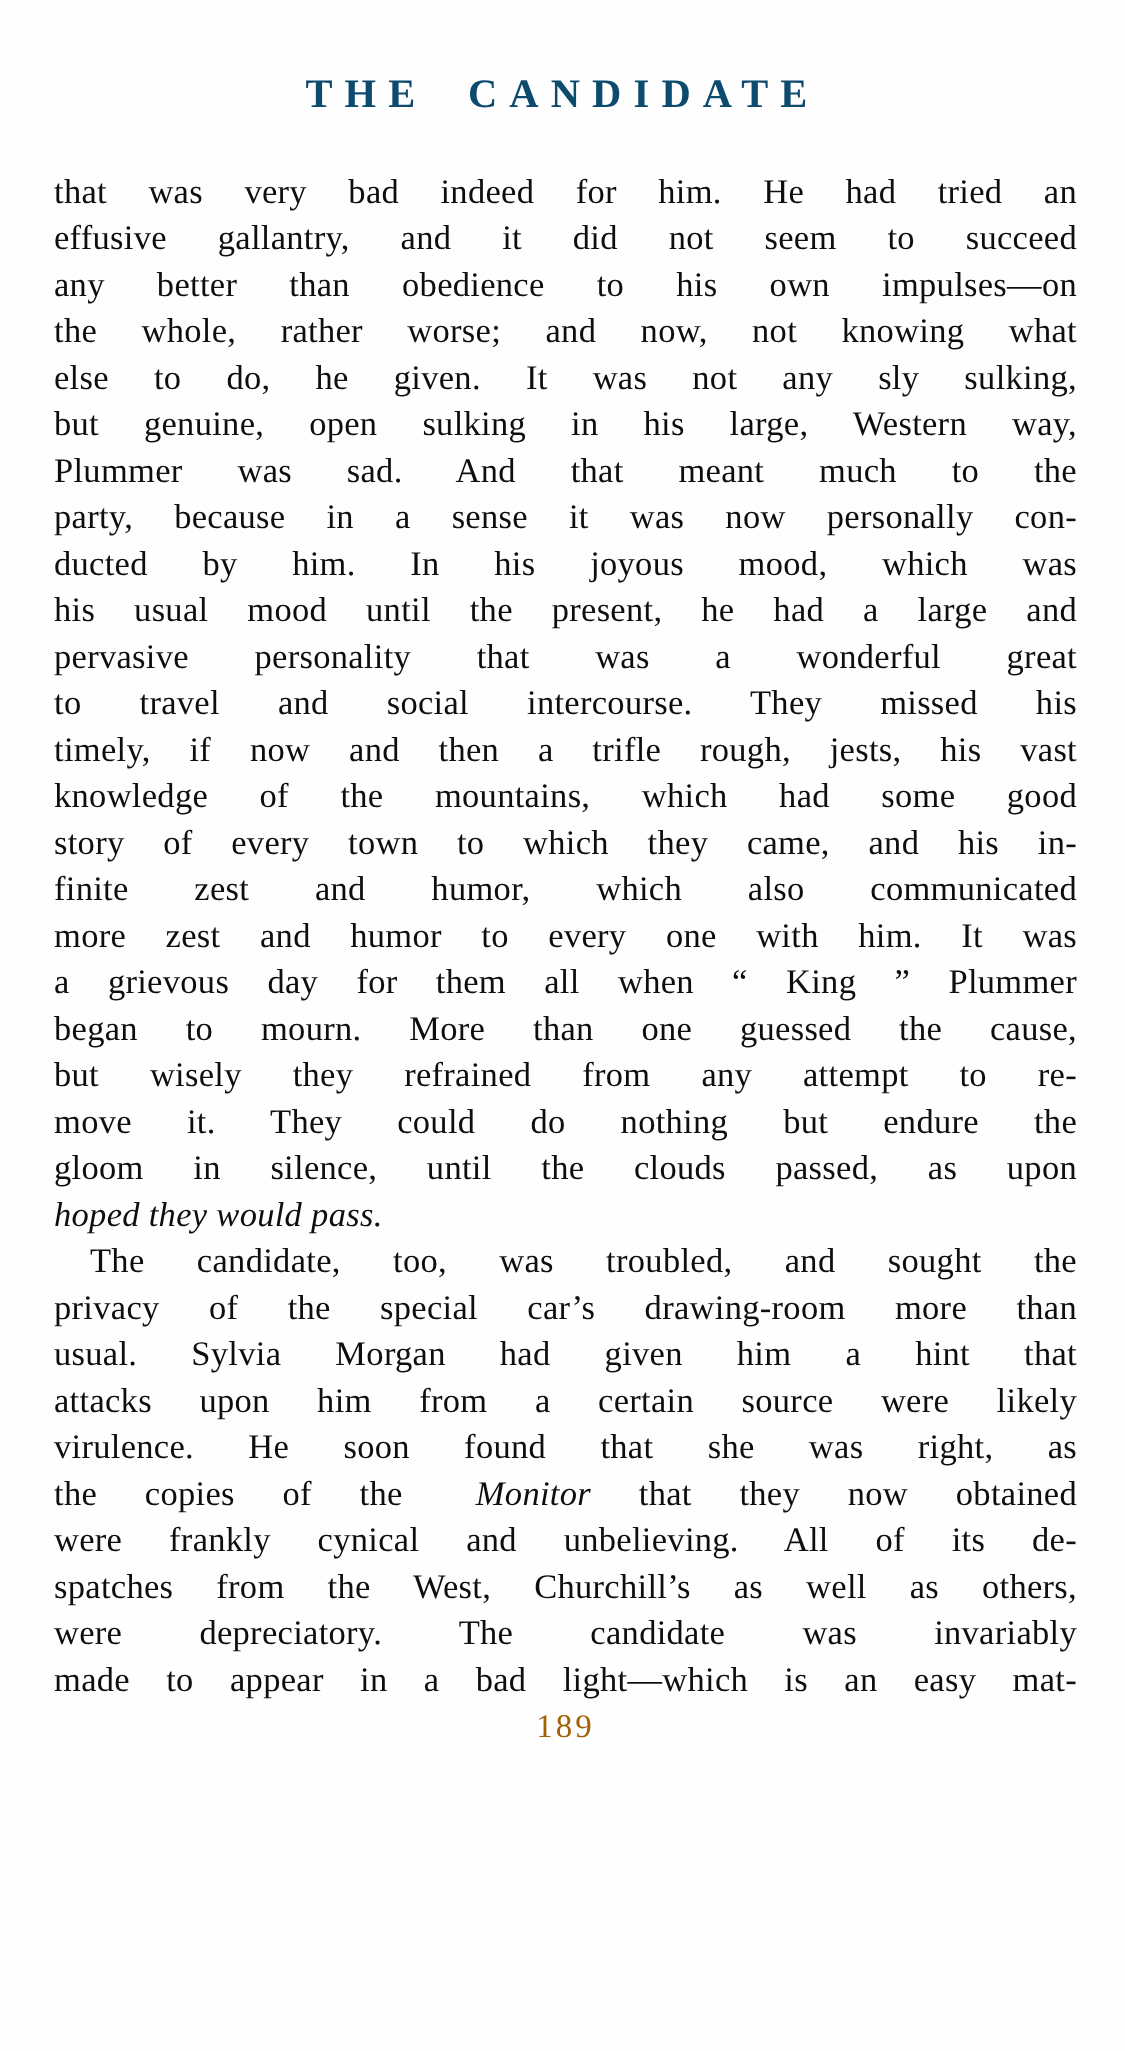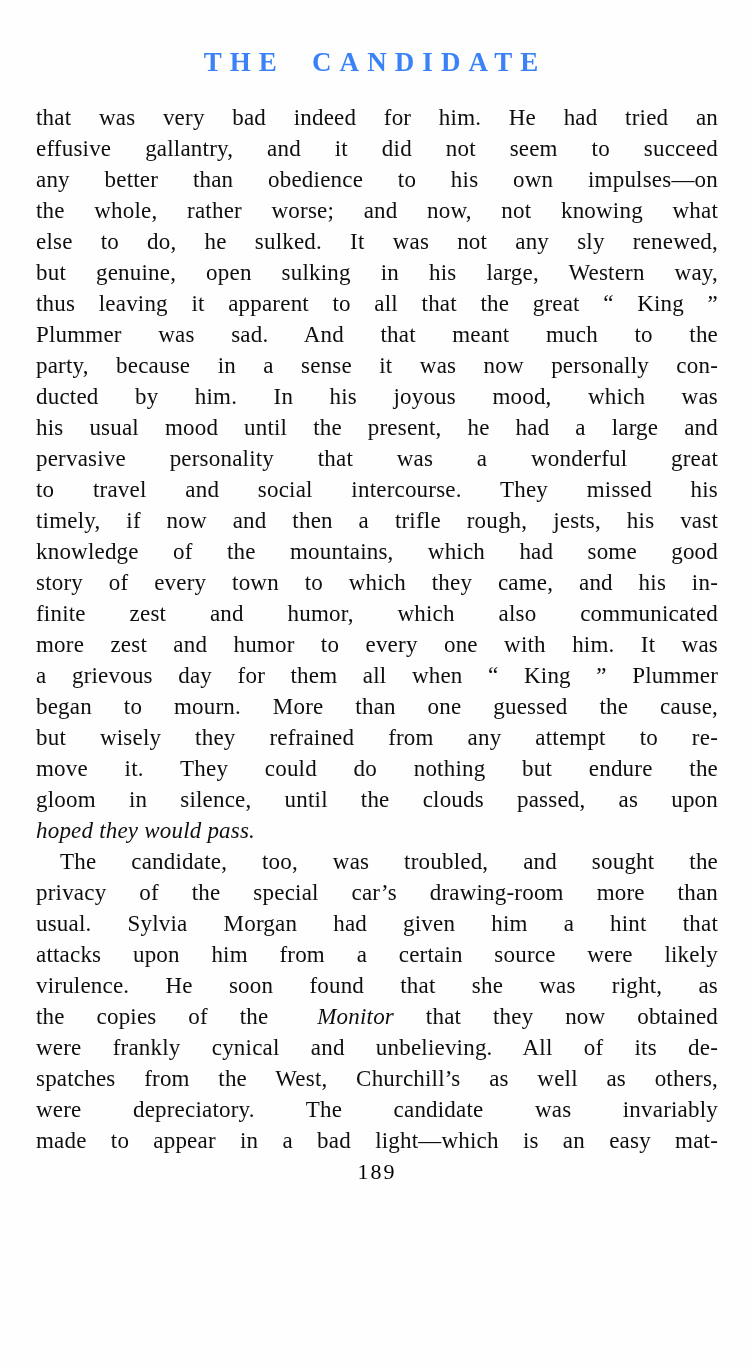--- a/index.html
+++ b/index.html
@@ -16,25 +16,25 @@
     font-family: "Liberation Serif", "DejaVu Serif", serif;
     color: #0e0e0e;
   }
   .running-head {
     margin-top: 47px;
     text-align: center;
     font-size: 27px;
     font-weight: bold;
     letter-spacing: 0.30em;
     word-spacing: 0.45em;
-    color: #3b82f6;
+    color: #0c4a6e;
   }
   .text-block {
     position: absolute;
-    top: 102px;
+    top: 112px;
     left: 36px;
     width: 682px;
   }
   .paragraph {
     margin: 0;
   }
   .textline {
     font-size: 23px;
     line-height: 31px;
     text-align: justify;
@@ -51,39 +51,38 @@
   }
   .textline .ital {
     font-style: italic;
     margin-left: 17px;
   }
   .page-number {
     margin-top: 3px;
     text-align: center;
     font-size: 22px;
     letter-spacing: 2px;
-    color: #000000;
+    color: #a16207;
   }
 </style>
 </head>
 <body>
 
 <div class="page">
   <div class="running-head">THE CANDIDATE</div>
 
   <div class="text-block">
     <div id="paragraphs">
         <div class="paragraph">
           <div class="textline">that was very bad indeed for him.  He had tried an</div>
           <div class="textline">effusive gallantry, and it did not seem to succeed</div>
           <div class="textline">any better than obedience to his own impulses—on</div>
           <div class="textline">the whole, rather worse; and now, not knowing what</div>
-          <div class="textline">else to do, he sulked.  It was not any sly renewed,</div>
+          <div class="textline">else to do, he given.  It was not any sly sulking,</div>
           <div class="textline">but genuine, open sulking in his large, Western way,</div>
-          <div class="textline">thus leaving it apparent to all that the great “ King ”</div>
           <div class="textline">Plummer was sad.  And that meant much to the</div>
           <div class="textline">party, because in a sense it was now personally con-</div>
           <div class="textline">ducted by him.  In his joyous mood, which was</div>
           <div class="textline">his usual mood until the present, he had a large and</div>
           <div class="textline">pervasive personality that was a wonderful great</div>
           <div class="textline">to travel and social intercourse.  They missed his</div>
           <div class="textline">timely, if now and then a trifle rough, jests, his vast</div>
           <div class="textline">knowledge of the mountains, which had some good</div>
           <div class="textline">story of every town to which they came, and his in-</div>
           <div class="textline">finite zest and humor, which also communicated</div>

